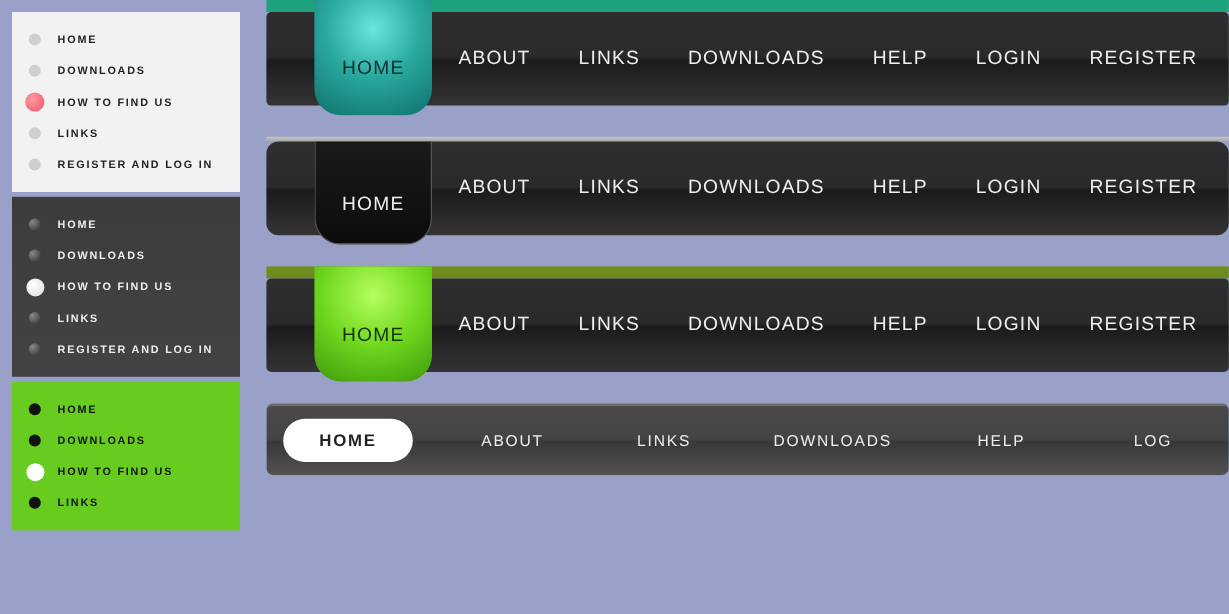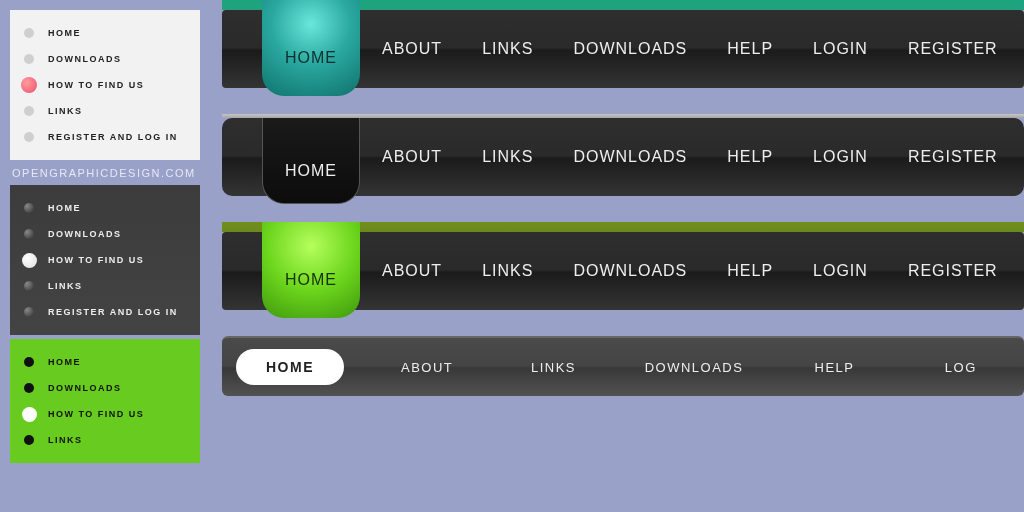--- a/index.html
+++ b/index.html
@@ -167,21 +167,20 @@
       </div>
     <div class="vmenu-item">
         <span class="bullet"></span>
         <span>LINKS</span>
       </div>
     <div class="vmenu-item">
         <span class="bullet"></span>
         <span>REGISTER AND LOG IN</span>
       </div>
   </div>
-  <div class="credit">OPENGRAPHICDESIGN.COM</div>
   <div class="vmenu vmenu-dark">
     <div class="vmenu-item">
         <span class="bullet"></span>
         <span>HOME</span>
       </div>
     <div class="vmenu-item">
         <span class="bullet"></span>
         <span>DOWNLOADS</span>
       </div>
     <div class="vmenu-item">

